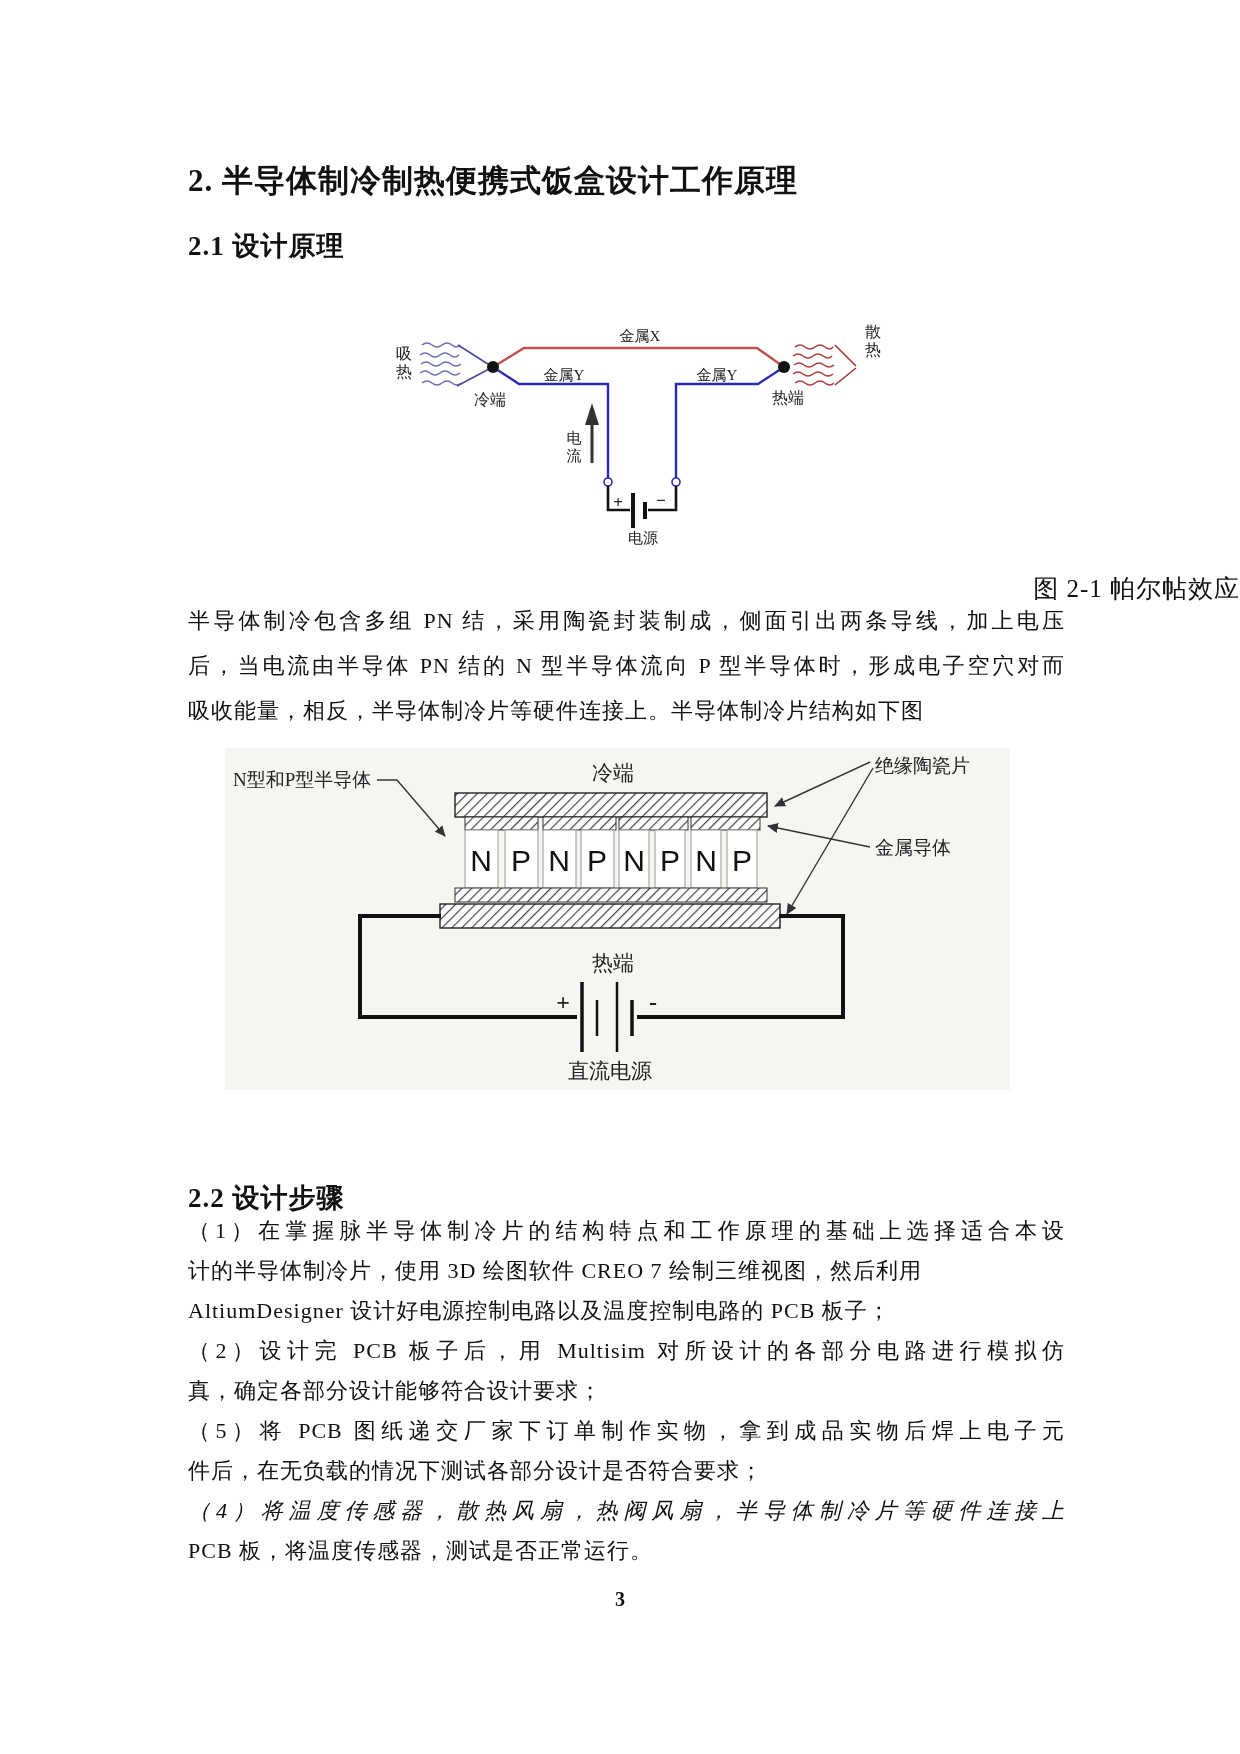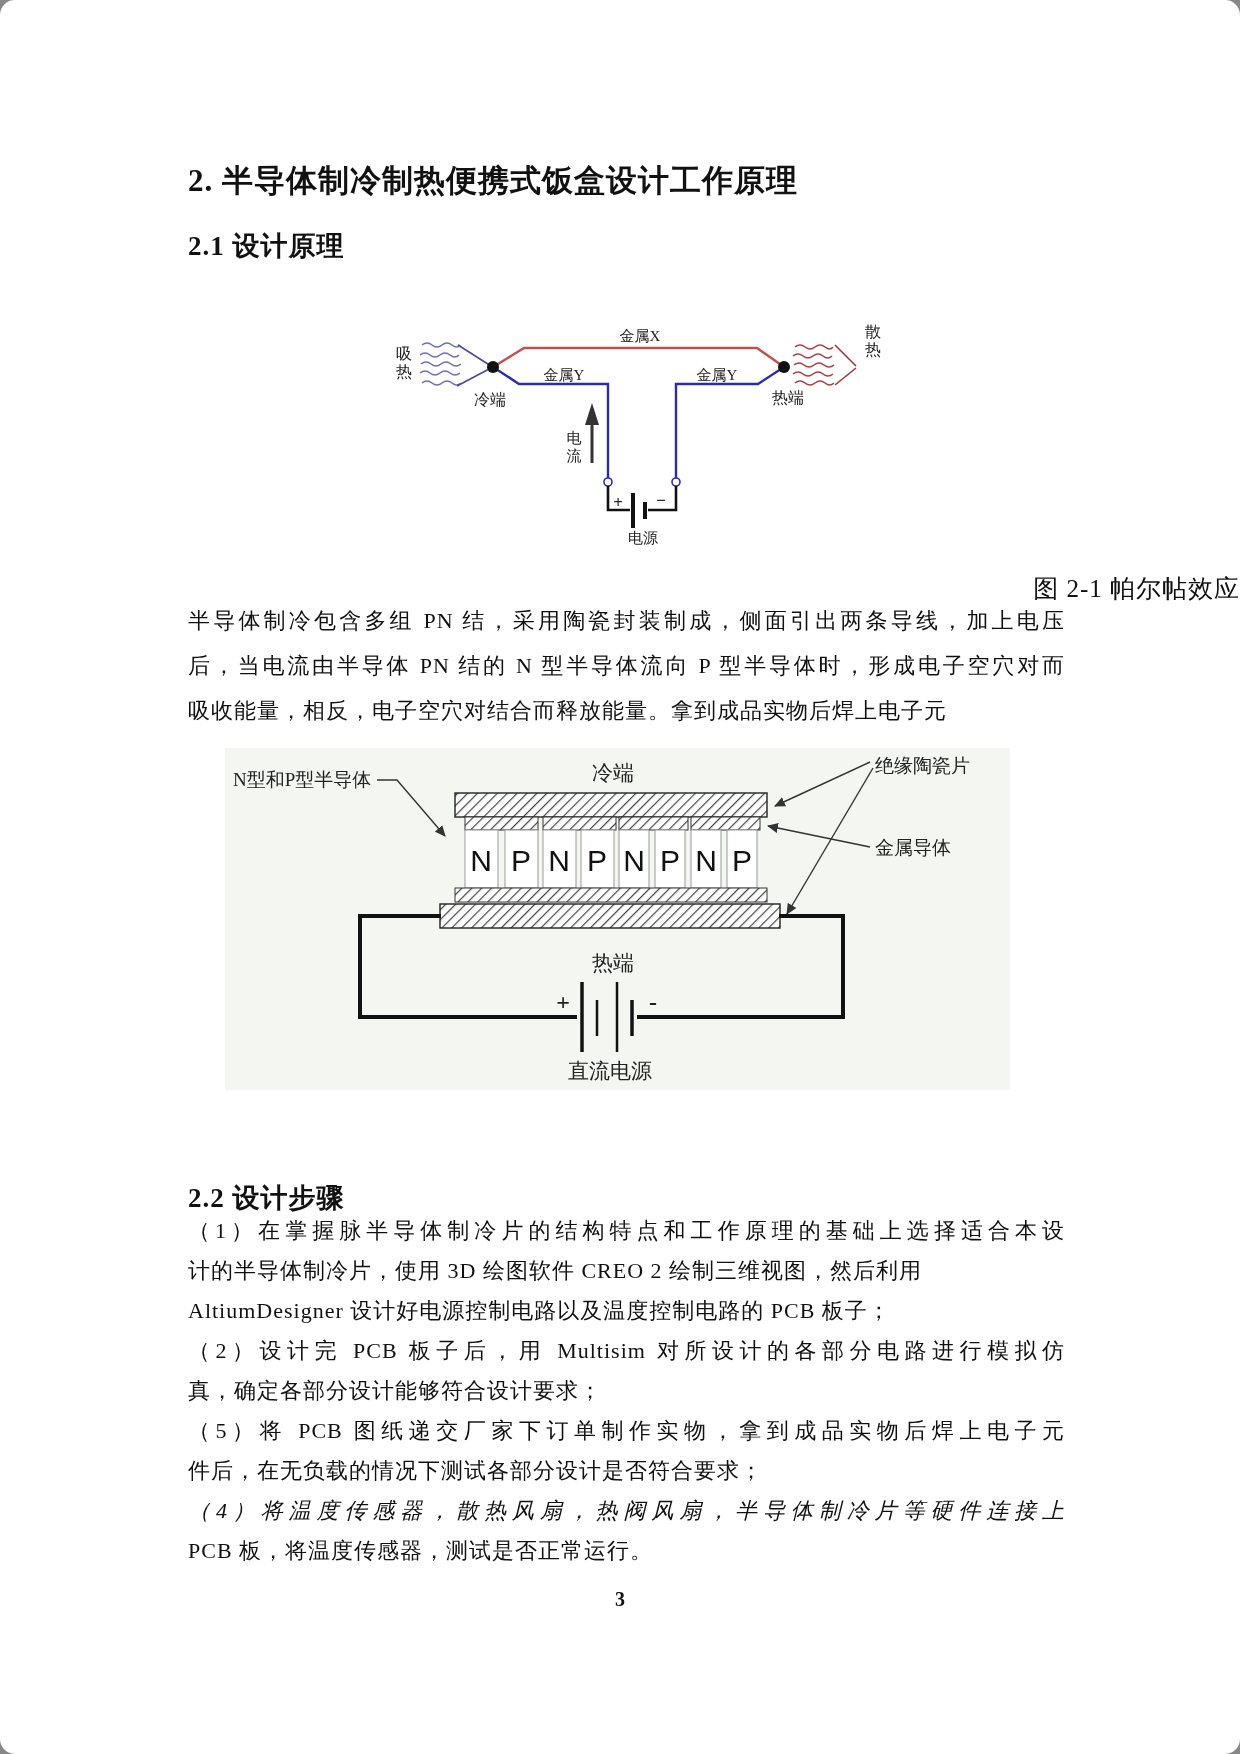--- a/index.html
+++ b/index.html
@@ -1,17 +1,17 @@
 <!DOCTYPE html>
 <html><head>
 <meta charset="utf-8">
 <style>
   html,body{margin:0;padding:0;background:#888;}
   #page{position:relative;width:1240px;height:1754px;background:#ffffff;margin:0 auto;
-        font-family:"Liberation Serif",serif;color:#111;overflow:hidden;border-radius:15px;}
+        font-family:"Liberation Serif",serif;color:#111;overflow:hidden;}
   .h1{position:absolute;left:188px;top:160px;font-size:31px;font-weight:bold;letter-spacing:1px;white-space:nowrap;}
   .h2{position:absolute;left:188px;font-size:27px;font-weight:bold;letter-spacing:1px;white-space:nowrap;}
   .h21{top:228px;}
   .h22{top:1180px;}
   .caption{position:absolute;left:0;width:1240px;text-align:right;font-size:25px;letter-spacing:1px;}
   .cap1{top:572px;}
   .cap2{top:1120px;}
   .line{position:absolute;left:188px;width:877px;font-size:22px;line-height:32px;letter-spacing:1px;white-space:nowrap;}
   .jl{white-space:normal;text-align:justify;text-align-last:justify;}
   .pagenum{position:absolute;left:0;top:1588px;width:1240px;text-align:center;font-size:20px;font-weight:bold;}
@@ -87,21 +87,21 @@
       <path d="M495,60 L516,81 M495,100 L516,83" stroke="#a03636"></path>
     </g>
     <text x="533" y="52" font-size="16" text-anchor="middle">散</text>
     <text x="533" y="70" font-size="16" text-anchor="middle">热</text>
   </svg>
 
   <div class="caption cap1">图 2-1 帕尔帖效应</div>
 
   <div class="line jl" style="top:605px;">半导体制冷包含多组 PN 结，采用陶瓷封装制成，侧面引出两条导线，加上电压</div>
   <div class="line jl" style="top:650px;">后，当电流由半导体 PN 结的 N 型半导体流向 P 型半导体时，形成电子空穴对而</div>
-  <div class="line" style="top:695px;">吸收能量，相反，电子空穴对结合而释放能量。拿到成品实物后焊上电子元</div>
+  <div class="line" style="top:695px;">吸收能量，相反，半导体制冷片等硬件连接上。半导体制冷片结构如下图</div>
 
   <svg class="figsvg" style="left:225px;top:748px;" width="785" height="342" viewBox="0 0 785 342">
     <defs>
       <pattern id="hatch" patternUnits="userSpaceOnUse" width="7" height="7" patternTransform="rotate(45)">
         <rect width="7" height="7" fill="#ffffff"></rect>
         <line x1="0" y1="0" x2="0" y2="7" stroke="#444" stroke-width="2.4"></line>
       </pattern>
       <marker id="ah2" markerWidth="12" markerHeight="10" refX="10" refY="5" orient="auto" markerUnits="userSpaceOnUse">
         <path d="M0,0 L11,5 L0,10 z" fill="#333"></path>
       </marker>
@@ -167,21 +167,21 @@
     </g>
     <text x="338" y="262" font-size="24" font-weight="bold" text-anchor="middle">+</text>
     <text x="428" y="262" font-size="24" font-weight="bold" text-anchor="middle">-</text>
     <text x="385" y="330" font-size="21" text-anchor="middle">直流电源</text>
   </svg>
 
 
   <div class="h2 h22">2.2 设计步骤</div>
 
   <div class="line jl" style="top:1215px;">（1）在掌握脉半导体制冷片的结构特点和工作原理的基础上选择适合本设</div>
-  <div class="line" style="top:1255px;">计的半导体制冷片，使用 3D 绘图软件 CREO 2 绘制三维视图，然后利用</div>
+  <div class="line" style="top:1255px;">计的半导体制冷片，使用 3D 绘图软件 CREO 7 绘制三维视图，然后利用</div>
   <div class="line" style="top:1295px;">AltiumDesigner 设计好电源控制电路以及温度控制电路的 PCB 板子；</div>
   <div class="line jl" style="top:1335px;">（2）设计完 PCB 板子后，用 Multisim 对所设计的各部分电路进行模拟仿</div>
   <div class="line" style="top:1375px;">真，确定各部分设计能够符合设计要求；</div>
   <div class="line jl" style="top:1415px;">（5）将 PCB 图纸递交厂家下订单制作实物，拿到成品实物后焊上电子元</div>
   <div class="line" style="top:1455px;">件后，在无负载的情况下测试各部分设计是否符合要求；</div>
   <div class="line jl" style="top:1495px;font-style:italic;">（4）将温度传感器，散热风扇，热阀风扇，半导体制冷片等硬件连接上</div>
   <div class="line" style="top:1535px;">PCB 板，将温度传感器，测试是否正常运行。</div>
 
   <div class="pagenum">3</div>
 </div>

